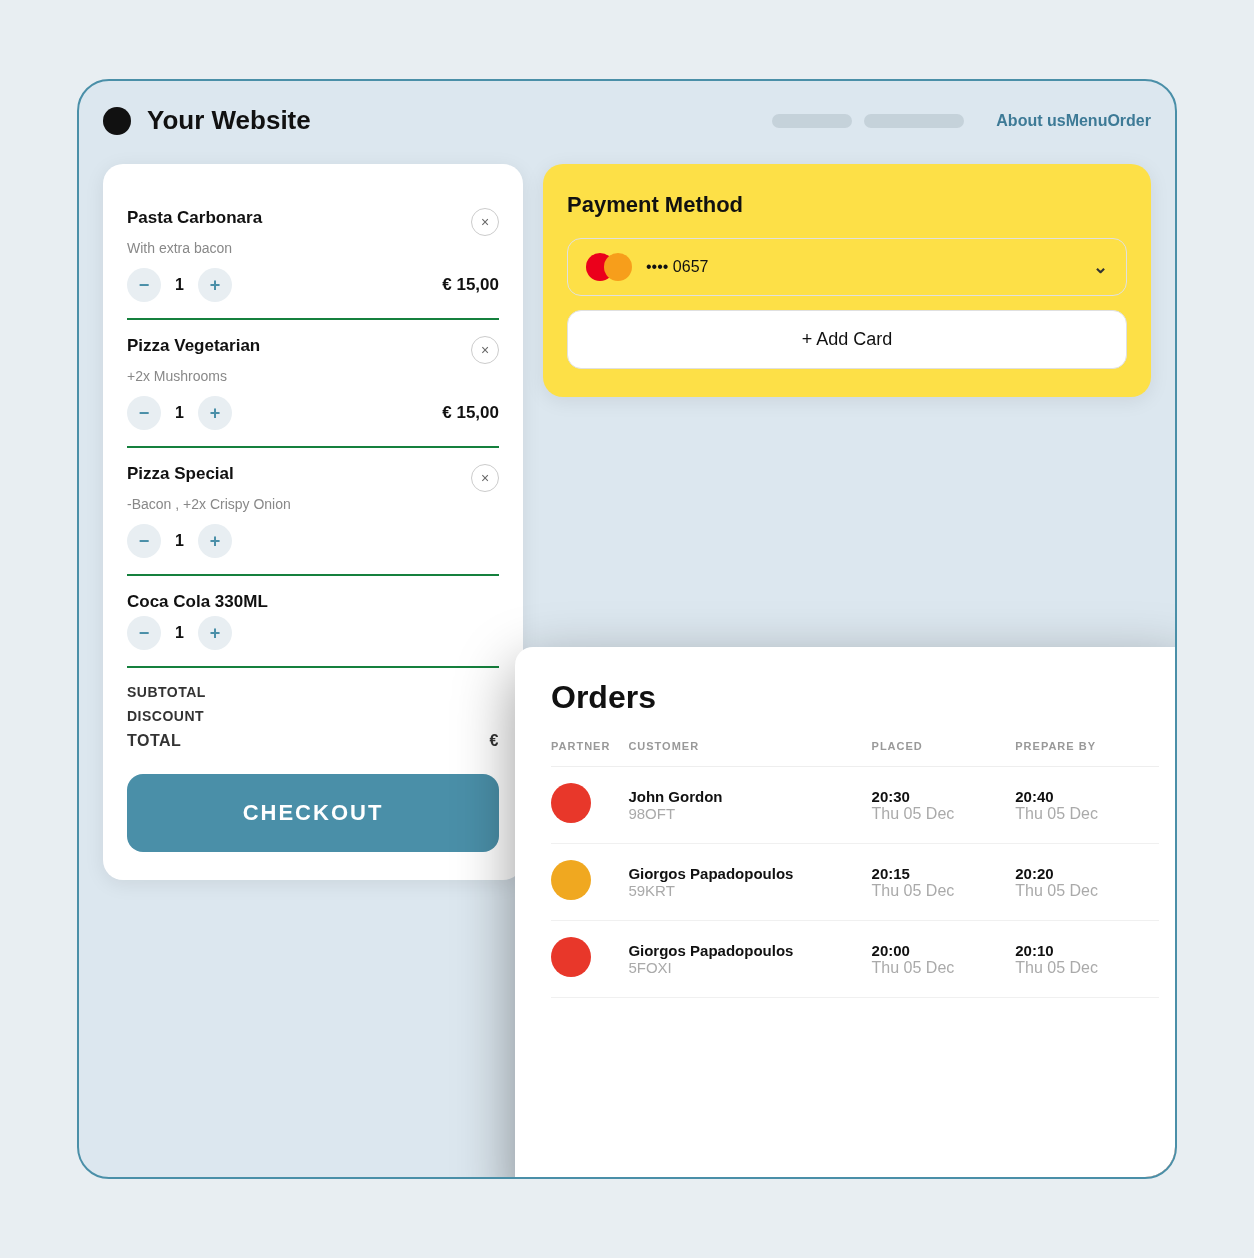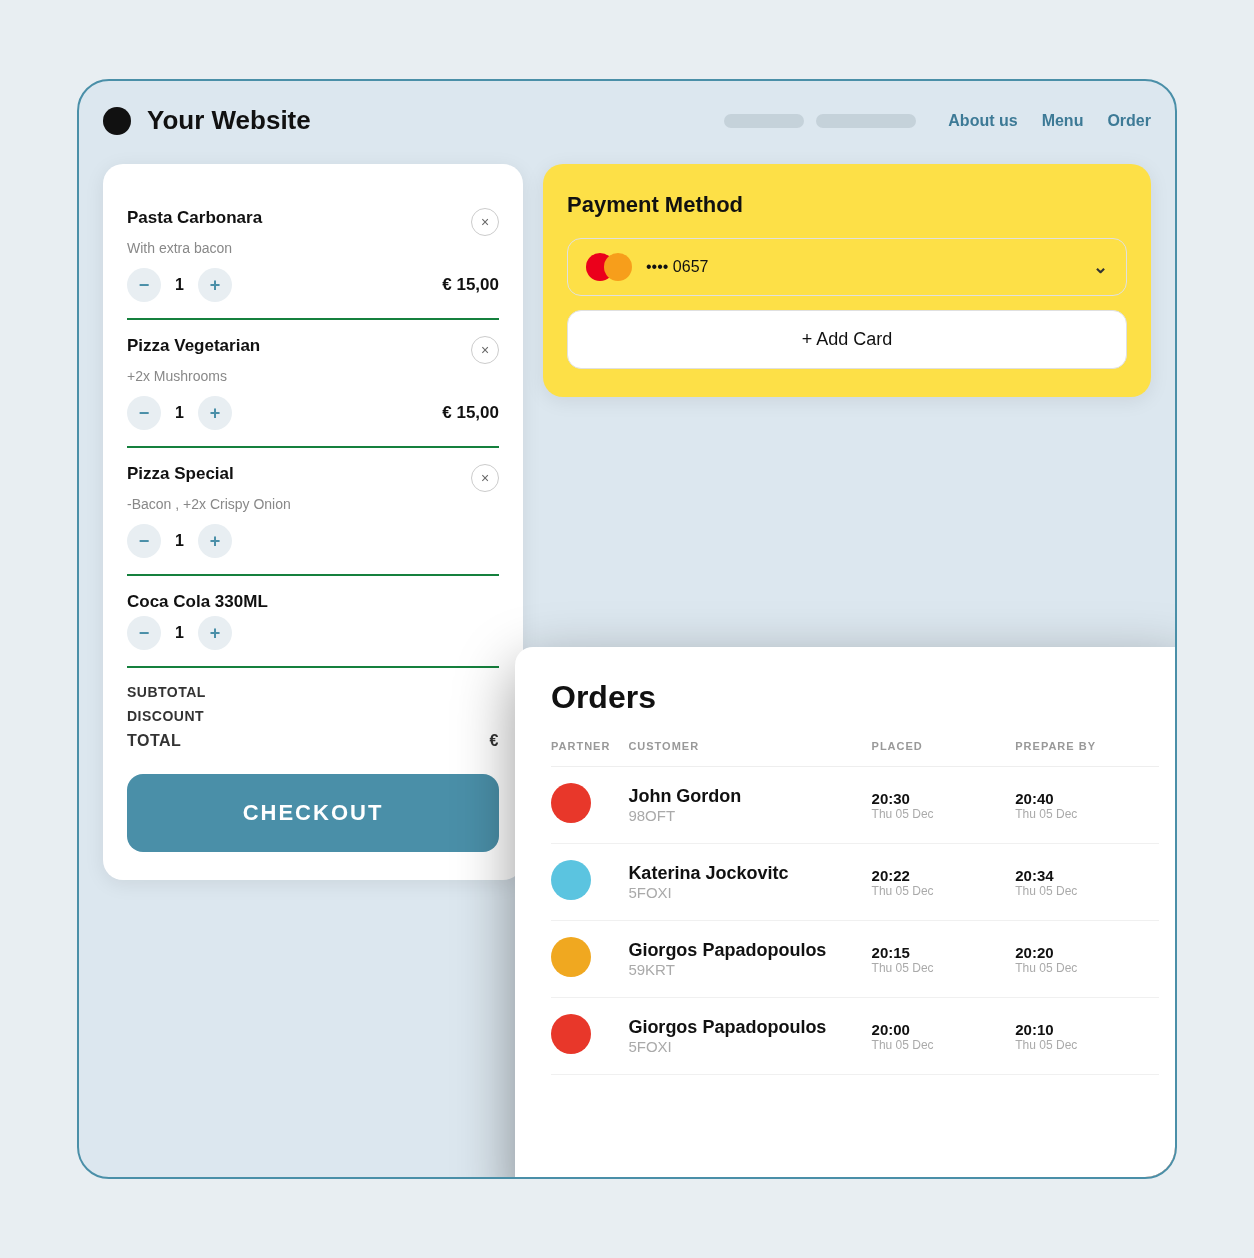--- a/index.html
+++ b/index.html
@@ -48,21 +48,20 @@
       display: flex;
       gap: 12px;
     }
     .nav-pill {
       height: 14px;
       border-radius: 7px;
       background: #c5d2da;
     }
     .nav-links {
       display: flex;
-      gap: 24px;
       margin-left: 16px;
     }
     .nav-link {
       font-size: 16px;
       font-weight: 600;
       color: #3d7a96;
       cursor: pointer;
       text-decoration: none;
     }
 
@@ -299,35 +298,35 @@
       vertical-align: middle;
       border-bottom: 1px solid #f0f0f0;
     }
     .partner-dot {
       width: 40px;
       height: 40px;
       border-radius: 50%;
       display: inline-block;
     }
     .customer-name {
-      font-size: 18px;
+      font-size: 15px;
       font-weight: 700;
       color: #111;
     }
     .customer-id {
       font-size: 15px;
       color: #aaa;
     }
     .time-main {
       font-size: 15px;
       font-weight: 700;
       color: #111;
     }
     .time-date {
-      font-size: 12px;
+      font-size: 16px;
       color: #aaa;
     }
     .partner-col { width: 70px; }
     .customer-col { width: 220px; }
     .placed-col { width: 130px; }
     .prepare-col { width: 130px; }
   </style>
 </head>
 <body>
 
@@ -475,37 +474,20 @@
         <div class="time-main">20:30</div>
         <div class="time-date">Thu 05 Dec</div>
       </td>
       <td>
         <div class="time-main">20:40</div>
         <div class="time-date">Thu 05 Dec</div>
       </td>
     </tr>
             <tr>
       <td class="partner-col">
-        <span class="partner-dot" style="background:#5bc4e0;"></span>
-      </td>
-      <td>
-        <div class="customer-name">Katerina Jockovitc</div>
-        <div class="customer-id">5FOXI</div>
-      </td>
-      <td>
-        <div class="time-main">20:22</div>
-        <div class="time-date">Thu 05 Dec</div>
-      </td>
-      <td>
-        <div class="time-main">20:34</div>
-        <div class="time-date">Thu 05 Dec</div>
-      </td>
-    </tr>
-            <tr>
-      <td class="partner-col">
         <span class="partner-dot" style="background:#f0a820;"></span>
       </td>
       <td>
         <div class="customer-name">Giorgos Papadopoulos</div>
         <div class="customer-id">59KRT</div>
       </td>
       <td>
         <div class="time-main">20:15</div>
         <div class="time-date">Thu 05 Dec</div>
       </td>

